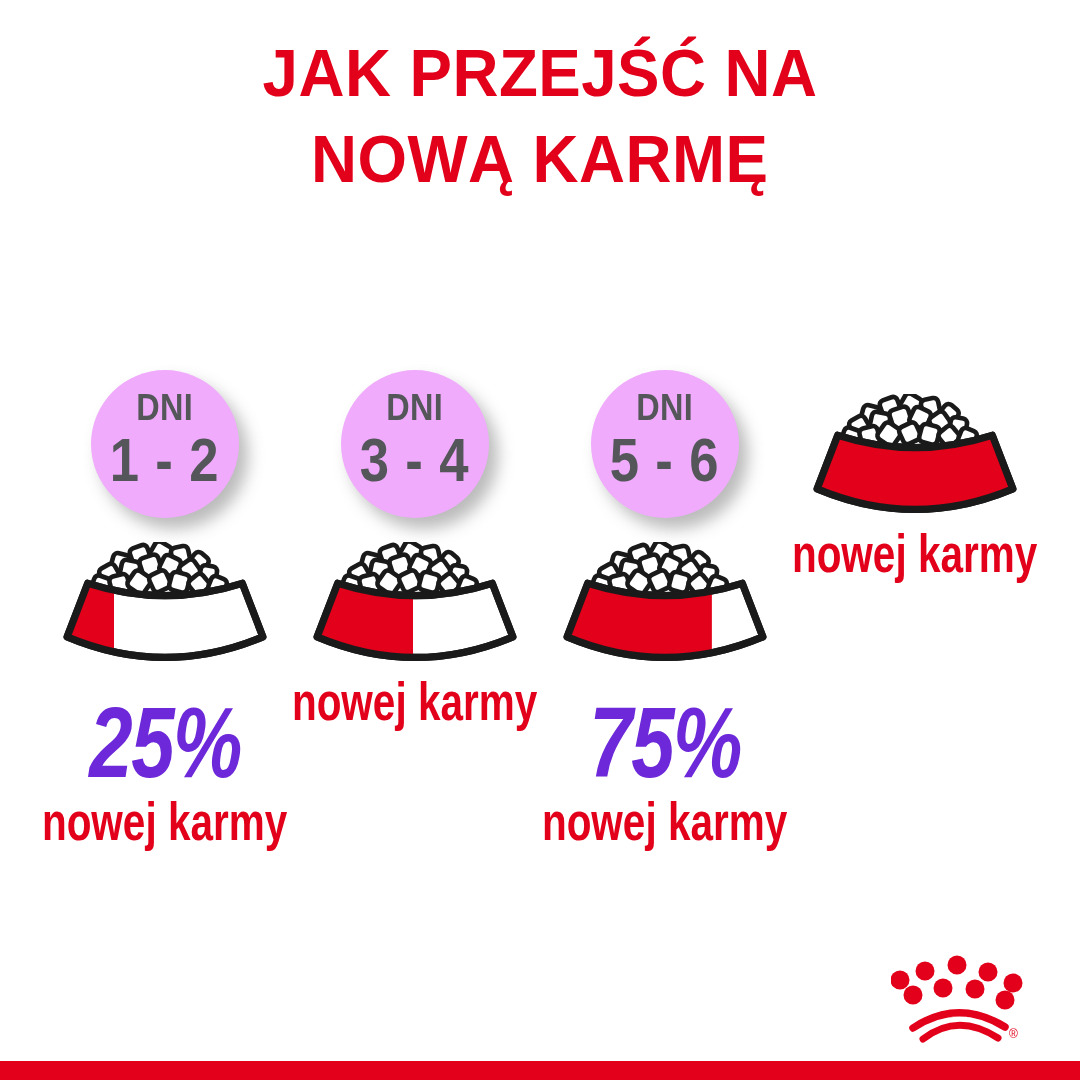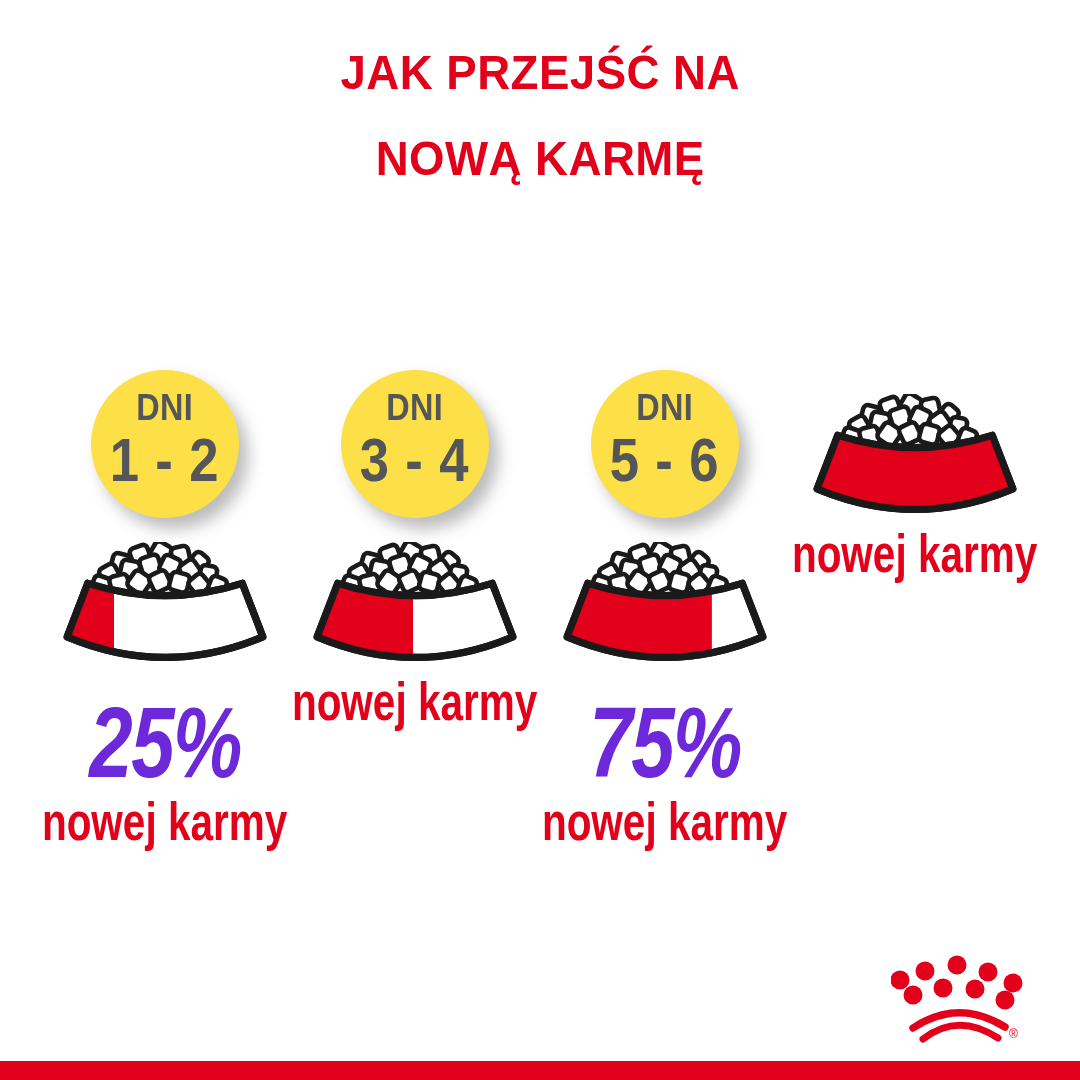--- a/index.html
+++ b/index.html
@@ -4,30 +4,30 @@
 <style>
   html,body{margin:0;padding:0;}
   body{
     width:1080px;height:1080px;position:relative;overflow:hidden;
     background:#ffffff;
     font-family:"Liberation Sans", sans-serif;
   }
   .title{
     position:absolute;top:30px;left:0;width:1080px;
     text-align:center;color:#e2001a;font-weight:bold;
-    font-size:48px;line-height:86px;letter-spacing:0.5px;
+    font-size:67px;line-height:86px;letter-spacing:0.5px;
   }
   .title .cond{display:inline-block;transform:scaleX(0.95);transform-origin:50% 50%;white-space:nowrap;}
   .columns{
     position:absolute;top:370px;left:40px;width:1000px;
     display:flex;flex-direction:row;
   }
   .column{width:250px;display:flex;flex-direction:column;align-items:center;}
   .day-circle{
-    width:148px;height:148px;border-radius:50%;background:#fde047;
+    width:148px;height:148px;border-radius:50%;background:#f0abfc;
     box-shadow:9px 11px 16px rgba(105,105,105,0.45);
     display:flex;flex-direction:column;align-items:center;justify-content:center;
     padding-bottom:10px;box-sizing:border-box;
     color:#54565a;
     text-align:right;
   }
   .day-label{
     font-size:36px;font-weight:bold;line-height:36px;letter-spacing:0.5px;
     display:inline-block;transform:scaleX(0.9);transform-origin:50% 50%;white-space:nowrap;
   }

